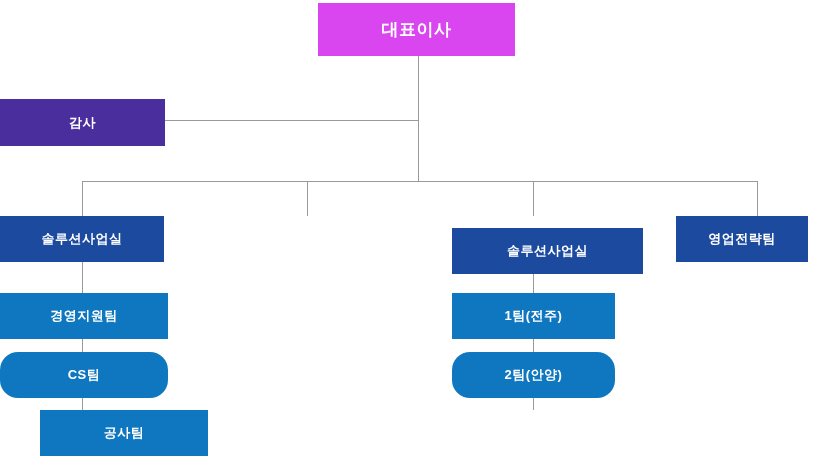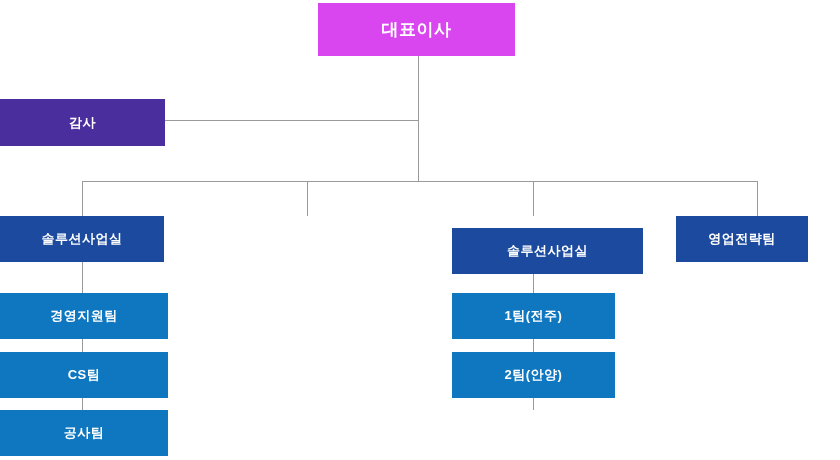--- a/index.html
+++ b/index.html
@@ -44,22 +44,22 @@
   .dept-1 { left: 225px; width: 164px; }
   .dept-2 { left: 452px; width: 191px; margin-top: 12px; }
   .dept-3 { left: 676px; width: 132px; }
   .team {
     height: 46px;
     background: #0e77c0;
   }
   .col-left    { left: 0px;   width: 168px; }
   .col-solution{ left: 452px; width: 163px; }
   .row-0 { top: 293px; }
-  .row-1 { top: 352px; }
-  .row-2 { top: 410px; }
+  .row-1 { top: 352px; border-radius: 18px; }
+  .row-2 { top: 410px; margin-left: 40px; }
   .line {
     position: absolute;
     background: #9a9a9a;
   }
   .vline { width: 1px; }
   .hline { height: 1px; }
   
   .l-ceo-trunk      { left: 418px; top: 56px;  height: 125px; }
   
   .l-auditor        { left: 165px; top: 120px; width: 253px; }

